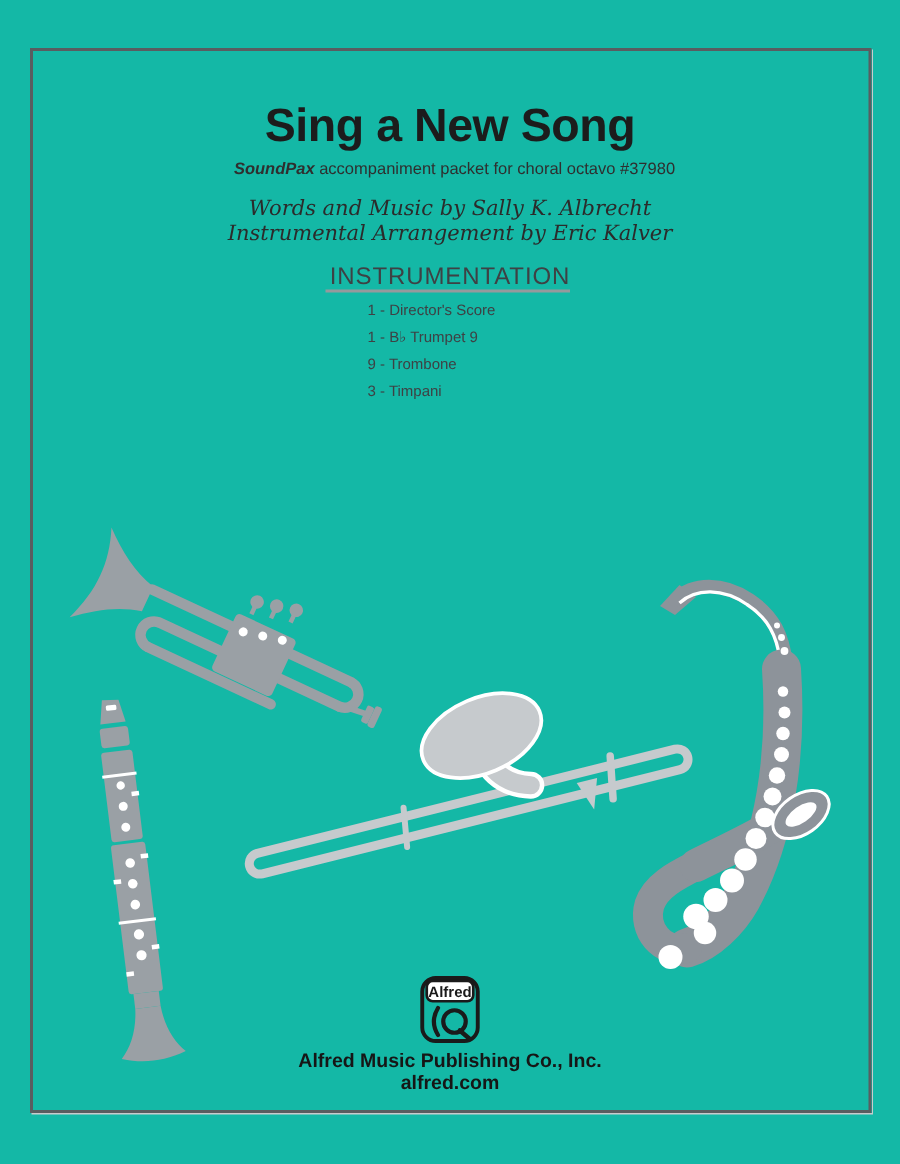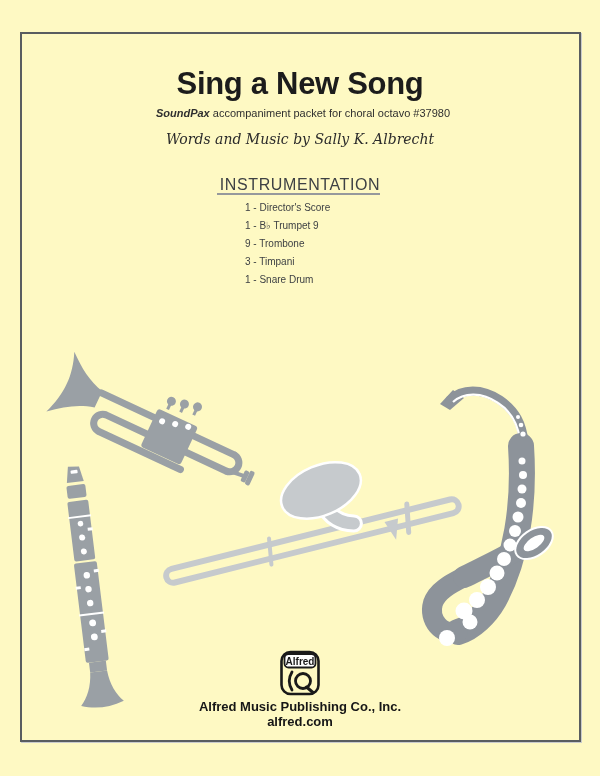--- a/index.html
+++ b/index.html
@@ -1,17 +1,17 @@
 <!DOCTYPE html>
 <html><head>
 <meta charset="utf-8">
 <style>
   html,body{margin:0;padding:0;background:#ffffff;}
   .page{
-    position:relative;width:600px;height:776px;background:#fef9c3;overflow:hidden;
+    position:relative;width:600px;height:776px;background:#14b8a6;overflow:hidden;
     font-family:"Liberation Sans",sans-serif;color:#1e1e1e;
   }
   .abs{position:absolute;}
   .frame{
     left:20px;top:32px;width:557px;height:706px;
     border:2px solid #595d60;box-shadow:1px 1px 0 #c9cbcd;
   }
   .title{
     left:0;top:66px;width:600px;text-align:center;margin:0;
     font-size:31px;font-weight:bold;letter-spacing:-0.3px;color:#1c1c1c;
@@ -54,31 +54,31 @@
 <div class="page">
 
   <div class="abs frame"></div>
 
   <h1 class="abs title">Sing a New Song</h1>
 
   <p class="abs subtitle"><span class="brand">SoundPax</span><span> accompaniment packet for choral octavo #37980</span></p>
 
   <div class="abs credits">
     <div>Words and Music by Sally K. Albrecht</div>
+    <div>Instrumental Arrangement by Eric Kalver</div>
   </div>
 
   <div class="abs instr-head">INSTRUMENTATION</div>
   <div class="abs instr-rule"></div>
 
   <div class="abs instr-list">
     <div class="instr-item">1 - Director's Score</div>
     <div class="instr-item">1 - B♭ Trumpet 9</div>
     <div class="instr-item">9 - Trombone</div>
     <div class="instr-item">3 - Timpani</div>
-    <div class="instr-item">1 - Snare Drum</div>
   </div>
 
   <svg class="abs art" width="600" height="776" viewBox="0 0 600 776">
 
     <g transform="translate(76,348) rotate(25)" fill="#9aa0a5" stroke="none">
       <path d="M0,4 C14,16 26,24 42,28 L42,46 C26,50 14,58 0,70 C9,46 9,26 0,4 Z"></path>
       <path d="M42,30 H188" stroke="#9aa0a5" stroke-width="7" stroke-linecap="round" fill="none"></path>
       <path d="M188,30 A9 9 0 0 1 188,48" stroke="#9aa0a5" stroke-width="7" fill="none"></path>
       <path d="M56,48 H188" stroke="#9aa0a5" stroke-width="7" stroke-linecap="round" fill="none"></path>
       <path d="M56,48 A9 9 0 0 0 56,66" stroke="#9aa0a5" stroke-width="7" fill="none"></path>

